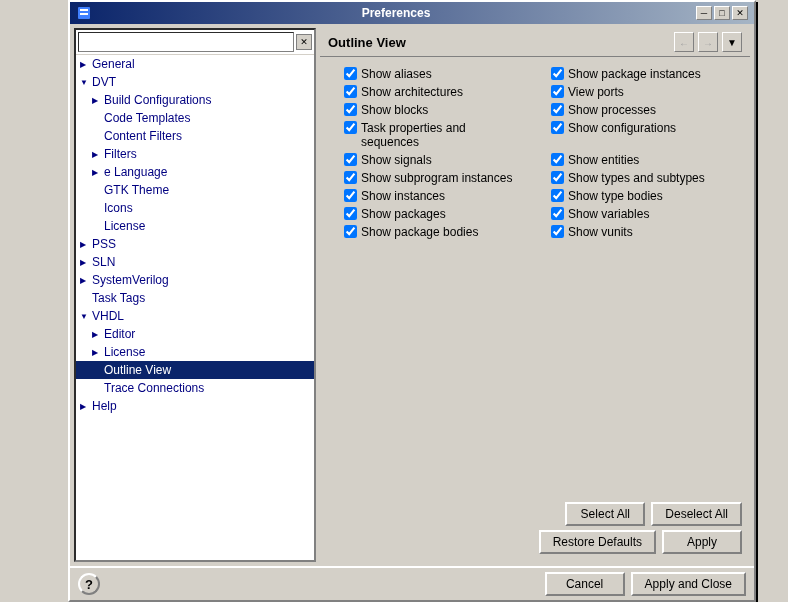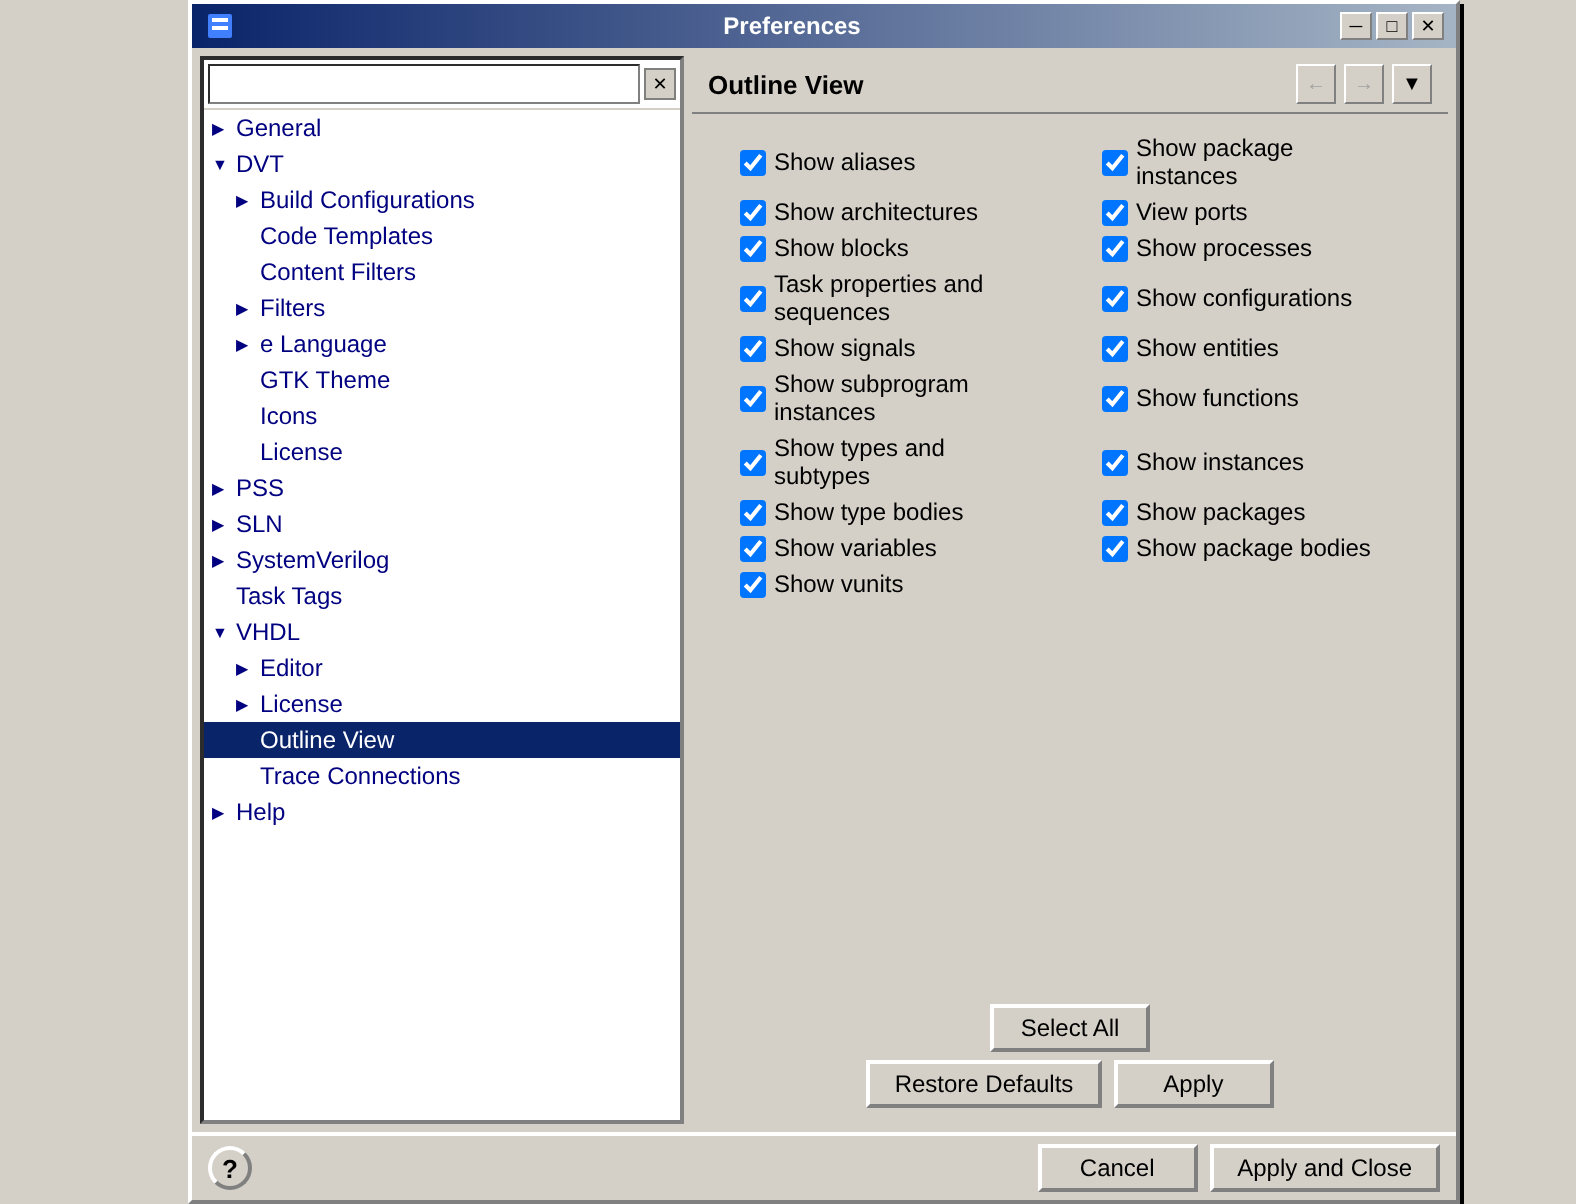--- a/index.html
+++ b/index.html
@@ -6,21 +6,21 @@
     body {
       font-family: "Segoe UI", Tahoma, Geneva, sans-serif;
       font-size: 12px;
       background: #d4d0c8;
       display: flex;
       justify-content: center;
       align-items: center;
       height: 100vh;
     }
     .window {
-      width: 636px;
+      width: 688px;
       height: 602px;
       background: #d4d0c8;
       border: 2px solid #808080;
       border-top: 2px solid #ffffff;
       border-left: 2px solid #ffffff;
       box-shadow: 2px 2px 0 #000;
       display: flex;
       flex-direction: column;
       margin-left: 36px;
     }
@@ -171,39 +171,38 @@
       flex: 1;
       padding: 4px 8px;
       overflow-y: auto;
       display: grid;
       grid-template-columns: 1fr 1fr;
       gap: 0px;
       align-content: start;
     }
     .checkbox-row {
       display: flex;
-      align-items: center;
       padding: 2px 16px;
       gap: 4px;
     }
     .checkbox-row input[type=checkbox] {
       width: 13px;
       height: 13px;
       cursor: pointer;
     }
     .checkbox-label {
       font-size: 12px;
       color: #000;
     }
     .bottom-buttons {
       padding: 4px 8px 8px 8px;
       display: flex;
       flex-direction: column;
       gap: 4px;
-      align-items: center;
+      align-items: flex-end;
     }
     .btn-row {
       display: flex;
       gap: 6px;
     }
     .btn {
       background: #d4d0c8;
       border: 2px outset #d4d0c8;
       border-top: 2px solid #ffffff;
       border-left: 2px solid #ffffff;
@@ -407,24 +406,20 @@
           <div class="checkbox-row">
             <input type="checkbox" checked="" style="">
             <span class="checkbox-label">Show entities</span>
           </div>
           <div class="checkbox-row">
             <input type="checkbox" checked="" style="">
             <span class="checkbox-label">Show subprogram instances</span>
           </div>
           <div class="checkbox-row">
             <input type="checkbox" checked="" style="">
-            <span class="checkbox-label">Show functions</span>
-          </div>
-          <div class="checkbox-row">
-            <input type="checkbox" checked="" style="">
             <span class="checkbox-label">Show types and subtypes</span>
           </div>
           <div class="checkbox-row">
             <input type="checkbox" checked="" style="">
             <span class="checkbox-label">Show instances</span>
           </div>
           <div class="checkbox-row">
             <input type="checkbox" checked="" style="">
             <span class="checkbox-label">Show type bodies</span>
           </div>
@@ -442,20 +437,21 @@
           </div>
           <div class="checkbox-row">
             <input type="checkbox" checked="" style="">
             <span class="checkbox-label">Show vunits</span>
           </div>
         </div>
 
       <div class="bottom-buttons">
         <div class="btn-row">
           <button class="btn">Select All</button>
+          <button class="btn">Deselect All</button>
         </div>
         <div class="btn-row">
           <button class="btn">Restore Defaults</button>
           <button class="btn">Apply</button>
         </div>
       </div>
     </div>
   </div>
 
   <div class="footer">

